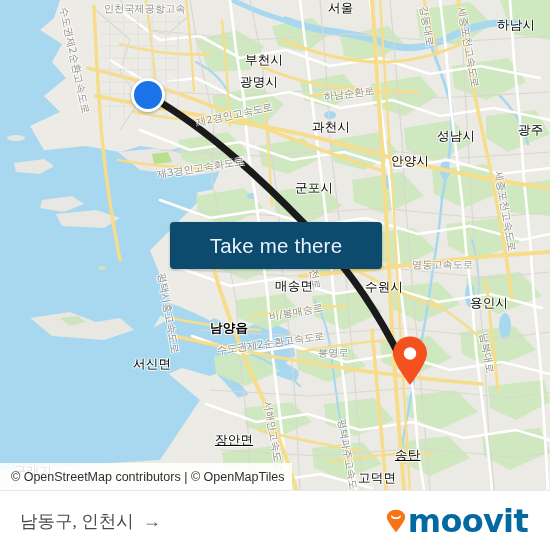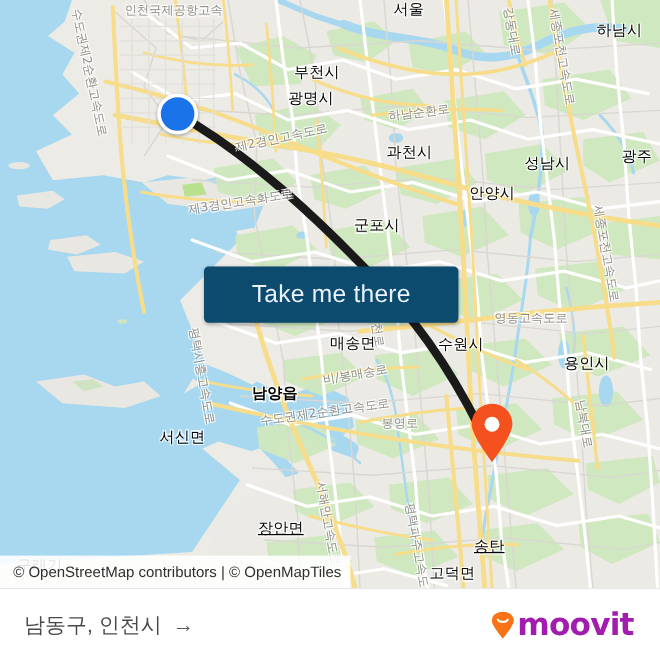--- a/index.html
+++ b/index.html
@@ -81,27 +81,27 @@
     position:absolute;left:0;top:490px;width:550px;height:60px;
     background:#ffffff;
     display:flex;align-items:center;justify-content:space-between;
     box-sizing:border-box;
     padding:0 22px 0 20px;
     border-top:1px solid #e9e9e9;
   }
   #route-summary{
     display:flex;align-items:center;gap:9px;
     font-size:17.5px;color:#4a4a4a;
-    font-family:Liberation Sans, sans-serif;
+    font-family:Liberation Serif, serif;
     white-space:nowrap;
   }
   #route-summary .arrow{font-size:18px;color:#5a5a5a;line-height:1;}
   #brand{display:flex;align-items:center;gap:2px;}
   #brand .wordmark{
-    font-size:26px;font-weight:bold;color:#a21caf;
+    font-size:32px;font-weight:bold;color:#0369a1;
     font-family:"DejaVu Sans","Liberation Sans",sans-serif;
     letter-spacing:-.7px;line-height:1;
   }
 </style>
 </head>
 <body>
 
 <div id="app">
 
   <div id="map">
@@ -313,21 +313,21 @@
     <div id="labels">
         <div class="maplabel road" style="left: 104px; top: 2px;">인천국제공항고속</div>
         <div class="maplabel road" style="left: 70px; top: 6px; transform-origin: left top; transform: rotate(78deg);">수도권제2순환고속도로</div>
         <div class="maplabel city" style="left: 328px; top: 0px;">서울</div>
         <div class="maplabel road" style="left: 430px; top: 5px; transform-origin: left top; transform: rotate(80deg);">강동대로</div>
         <div class="maplabel road" style="left: 468px; top: 6px; transform-origin: left top; transform: rotate(80deg);">세종포천고속도로</div>
         <div class="maplabel city" style="left: 497px; top: 17px;">하남시</div>
         <div class="maplabel city" style="left: 245px; top: 52px;">부천시</div>
         <div class="maplabel city" style="left: 240px; top: 74px;">광명시</div>
         <div class="maplabel road" style="left: 323px; top: 90px; transform-origin: left top; transform: rotate(-7deg);">하남순환로</div>
-        <div class="maplabel city" style="left: 322px; top: 119px;">과천시</div>
+        <div class="maplabel city" style="left: 312px; top: 119px;">과천시</div>
         <div class="maplabel city" style="left: 437px; top: 128px;">성남시</div>
         <div class="maplabel city" style="left: 518px; top: 122px;">광주</div>
         <div class="maplabel road" style="left: 195px; top: 116px; transform-origin: left top; transform: rotate(-12deg);">제2경인고속도로</div>
         <div class="maplabel city" style="left: 391px; top: 153px;">안양시</div>
         <div class="maplabel road" style="left: 156px; top: 168px; transform-origin: left top; transform: rotate(-9deg);">제3경인고속화도로</div>
         <div class="maplabel city" style="left: 295px; top: 180px;">군포시</div>
         <div class="maplabel road" style="left: 505px; top: 170px; transform-origin: left top; transform: rotate(80deg);">세종포천고속도로</div>
         <div class="maplabel city" style="left: 275px; top: 278px;">매송면</div>
         <div class="maplabel road" style="left: 320px; top: 268px; transform-origin: left top; transform: rotate(80deg);">천로</div>
         <div class="maplabel city" style="left: 365px; top: 258px; margin-top: 21px;">수원시</div>

